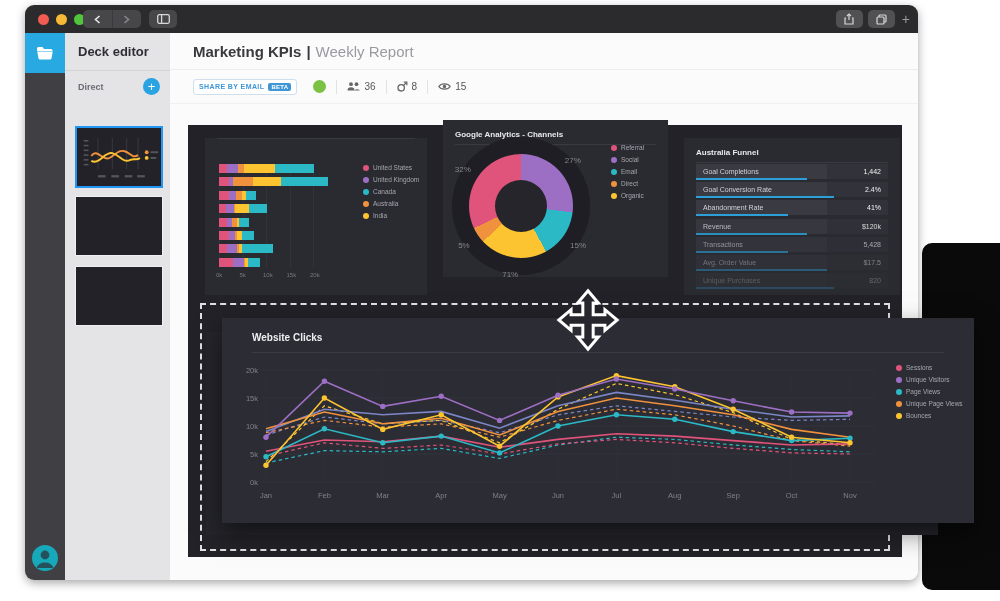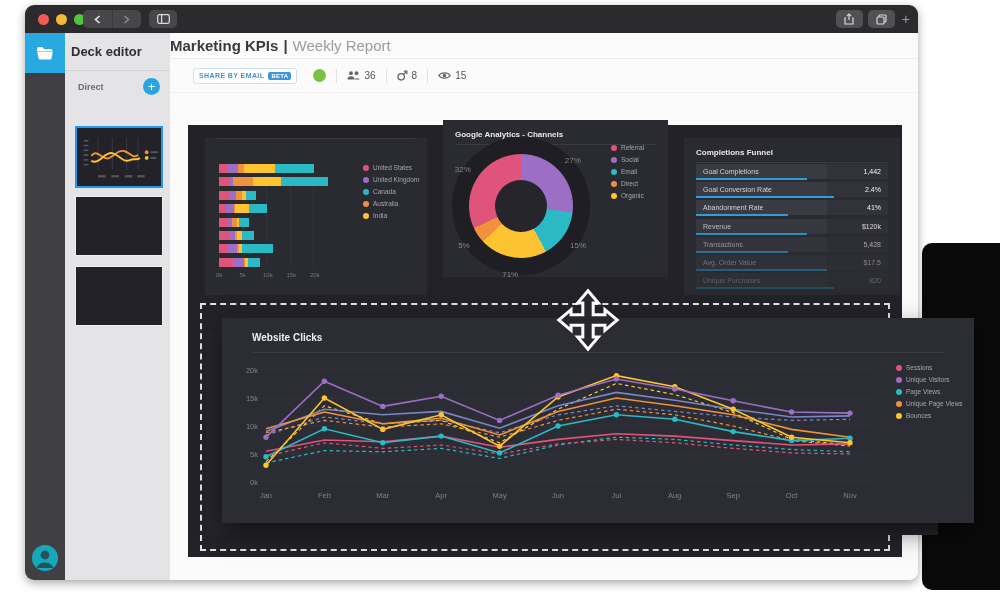--- a/index.html
+++ b/index.html
@@ -36,38 +36,38 @@
   
   .app-sidebar { position:absolute; left:0; top:28px; width:40px; bottom:0; background:#3f3f44;
     border-radius:0 0 0 9px; }
   .folder-item { position:absolute; left:0; top:0; width:40px; height:40px; background:#29a9e1;
     display:flex; align-items:center; justify-content:center; }
   .avatar { position:absolute; left:7px; bottom:9px; width:26px; height:26px; border-radius:50%;
     background:#17a9ba; overflow:hidden; }
 
   
   .slides-panel { position:absolute; left:40px; top:28px; width:105px; bottom:0; background:#e4e4e7; }
-  .slides-header { height:38px; line-height:38px; padding-left:6px; font-size:13px; font-weight:bold;
+  .slides-header { height:38px; line-height:38px; padding-left:13px; font-size:13px; font-weight:bold;
     color:#2e2e33; border-bottom:1px solid #d3d3d6; }
   .slides-row { position:relative; height:34px; }
   .slides-label { position:absolute; left:13px; top:11px; font-size:9px; font-weight:bold; color:#6c6c74; }
   .add-slide { position:absolute; right:10px; top:7px; width:17px; height:17px; border-radius:50%;
     background:#2aa3e2; color:#fff; font-size:13px; line-height:15px; text-align:center; border:none; }
   .thumb { position:absolute; left:10px; width:88px; height:60px; background:#222228;
     border:1px solid #f0f0f2; }
   .thumb.selected { border:2px solid #2196f3; }
   .thumb1 { top:93px; height:62px; }
   .thumb2 { top:163px; }
   .thumb3 { top:233px; }
 
   
   .main { position:absolute; left:145px; top:28px; right:0; bottom:0; background:#fbfbfc;
     border-radius:0 0 9px 0; }
-  .title-row { height:26px; border-bottom:1px solid #ececee; display:flex; align-items:center;
-    }
+  .title-row { height:37px; border-bottom:1px solid #ececee; display:flex; align-items:center;
+    padding-left:23px; }
   .doc-title-bold { font-size:15px; font-weight:bold; color:#3a3a3e; }
   .doc-title-sep { font-size:15px; font-weight:bold; color:#3a3a3e; margin:0 5px 0 5px; }
   .doc-title-light { font-size:15px; color:#9a9aa0; }
   .toolbar { height:34px; display:flex; align-items:center; gap:10px; padding-left:23px;
     border-bottom:1px solid #f1f1f3; }
   .share-btn { display:flex; align-items:center; gap:4px; border:1px solid #cfdfec; border-radius:3px;
     padding:3px 5px; background:#fff; }
   .share-btn .share-label { color:#3f96d6; font-size:7px; font-weight:bold; letter-spacing:.4px; }
   .beta-badge { background:#3f96d6; color:#fff; font-size:6px; font-weight:bold; padding:1px 3px;
     border-radius:2px; letter-spacing:.3px; }
@@ -407,21 +407,21 @@
           <span class="lbl">Direct</span>
         </li>
         <li>
           <span class="dot" style="background:#fcc430"></span>
           <span class="lbl">Organic</span>
         </li>
       </ul>
   </div>
 
   <div class="panel cf-panel">
-    <div class="panel-title">Completions Funnel</div>
+    <div class="panel-title">Australia Funnel</div>
     <div class="panel-divider"></div>
     <div class="cf-rows chart-plot">
         <div class="cf-row" style="opacity:1">
           <span class="cf-label-cell">Goal Completions</span>
           <span class="cf-value-cell">1,442</span>
           <span class="cf-underline" style="width:58%;background:#2d9fd8"></span>
         </div>
         <div class="cf-row" style="opacity:1">
           <span class="cf-label-cell">Goal Conversion Rate</span>
           <span class="cf-value-cell">2.4%</span>

